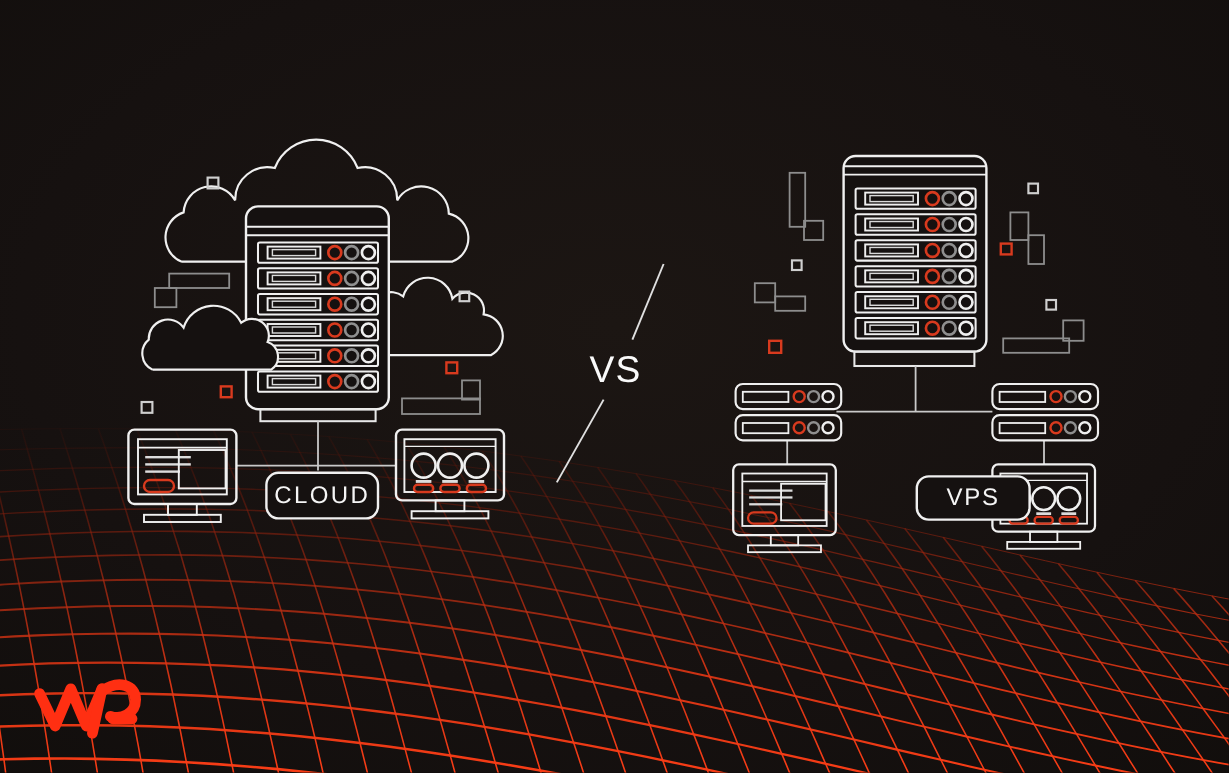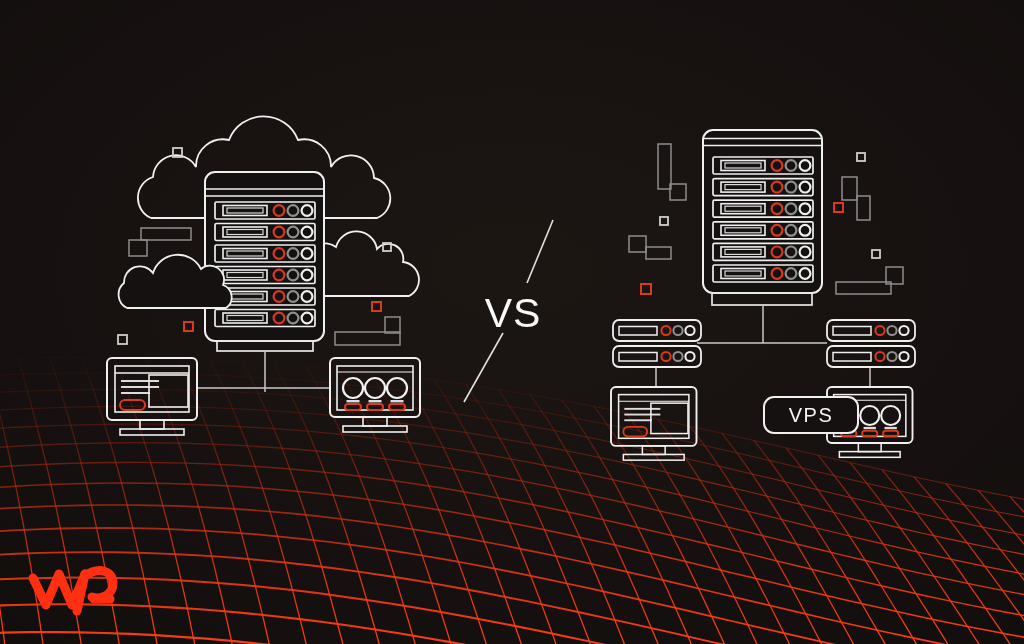--- a/index.html
+++ b/index.html
@@ -11,21 +11,21 @@
   .stage svg{position:absolute;left:0;top:0;}
   .label-box{
     position:absolute;display:flex;align-items:center;justify-content:center;
     border:2px solid #f0f0f0;border-radius:11px;background:#151110;
     color:#f5f5f5;font-size:20px;letter-spacing:2px;font-weight:400;z-index:5;
   }
   #cloud-label{left:221px;top:393px;width:91px;height:36px;}
   #vps-label{left:716px;top:396px;width:92px;height:34px;letter-spacing:1.5px;margin-left:47px;}
   #versus{
     position:absolute;left:482px;top:290px;width:62px;text-align:center;
-    color:#fafafa;font-size:41px;font-weight:400;letter-spacing:1px;z-index:5;
+    color:#fafafa;font-size:31px;font-weight:400;letter-spacing:1px;z-index:5;
   }
 </style>
 </head>
 <body>
 
 <div class="stage">
 
 <svg width="1024" height="644" viewBox="0 0 1024 644">
   <defs>
     <linearGradient id="meshGrad" gradientUnits="userSpaceOnUse" x1="0" y1="335" x2="0" y2="655">
@@ -241,16 +241,17 @@
   </g>
 
   <g fill="none" stroke="#ff2f12" stroke-width="9" stroke-linecap="round" stroke-linejoin="round">
     <path d="M33 578 L46 605 L59 574 L72 605 L85 574"></path>
     <path d="M85 574 L77 611"></path>
     <path d="M85 576 C99 566 113 571 113 583 C113 595 101 600 92 597"></path>
     <path d="M94 599 L110 599"></path>
   </g>
 </svg>
 
+<div class="label-box" id="cloud-label">CLOUD</div>
 <div id="versus">VS</div>
 <div class="label-box" id="vps-label">VPS</div>
 
 </div>
 
 </body></html>

